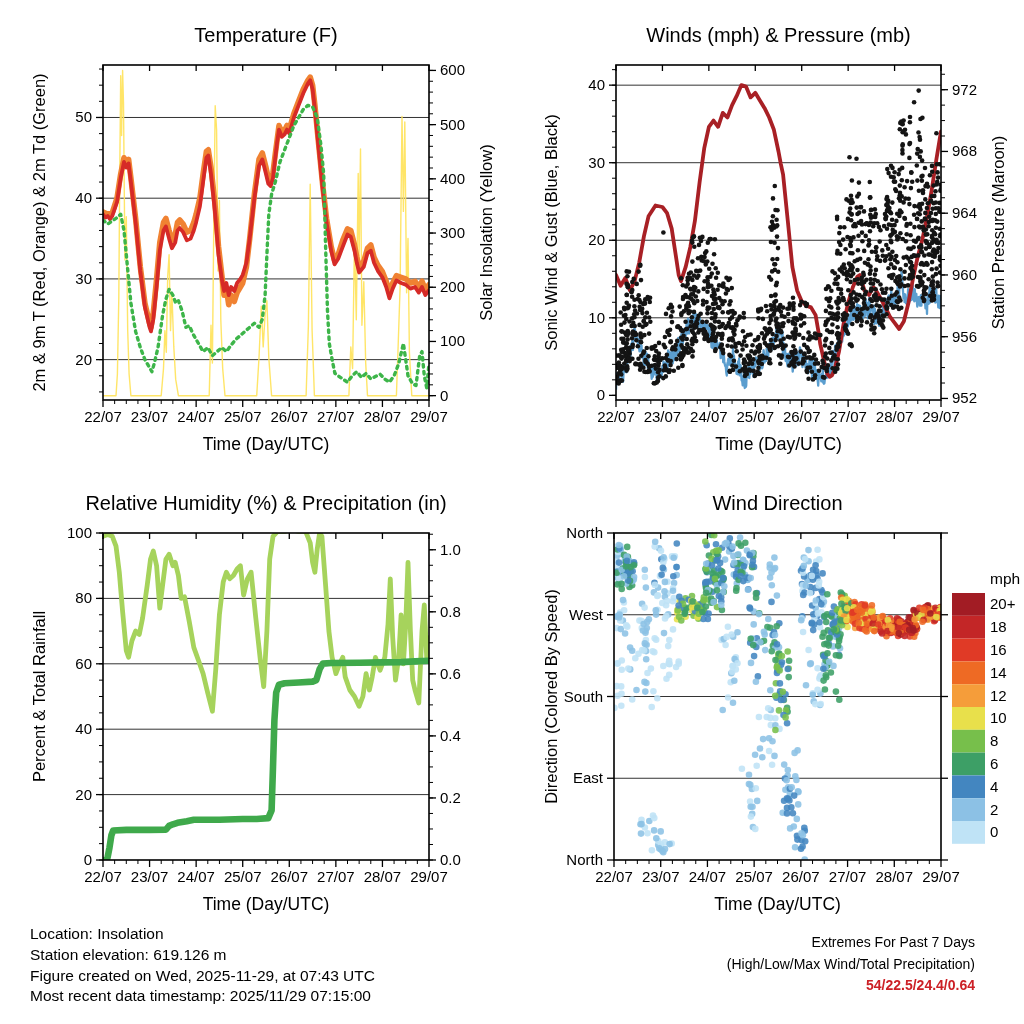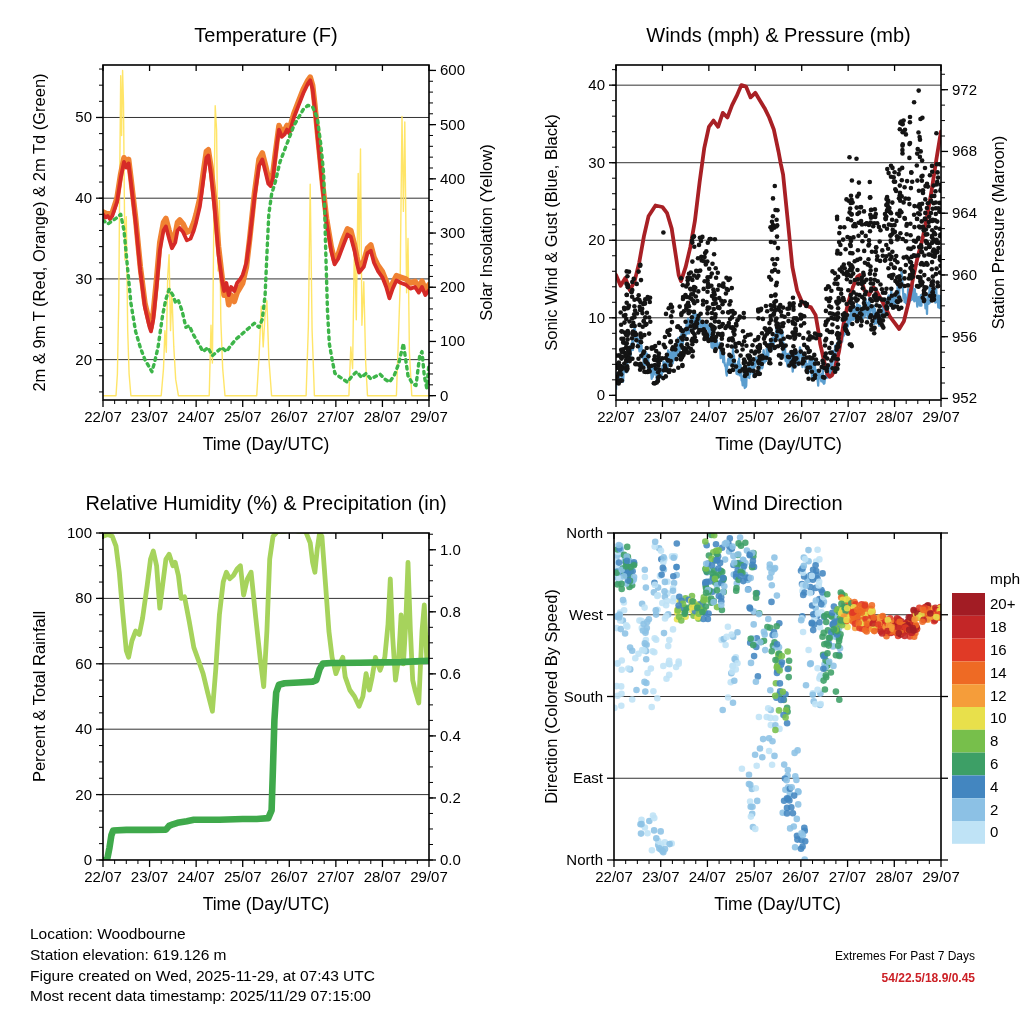--- a/index.html
+++ b/index.html
@@ -1,21 +1,21 @@
 <!DOCTYPE html>
 <html><head>
 <meta charset="utf-8">
 <style>
   html,body{margin:0;padding:0;background:#fff;}
   #stage{position:relative;width:1024px;height:1024px;background:#ffffff;overflow:hidden;
          font-family:"Liberation Sans","DejaVu Sans",sans-serif;color:#000;}
   svg.panel{position:absolute;display:block;}
   #p1{left:0;top:0;} #p2{left:512px;top:0;} #p3{left:0;top:480px;} #p4{left:512px;top:480px;}
   .footer-left{position:absolute;left:30px;top:924px;font-size:15.5px;line-height:20.8px;color:#000;}
-  .footer-right{position:absolute;right:49px;top:932px;font-size:12px;line-height:21.5px;text-align:right;color:#000;margin-top:14px;}
+  .footer-right{position:absolute;right:49px;top:932px;font-size:14px;line-height:21.5px;text-align:right;color:#000;}
   .footer-right .vals{font-weight:bold;}
 </style>
 </head>
 <body>
 
 <div id="stage">
   <svg id="p1" class="panel" width="512" height="480" viewBox="0 0 512 480">
       <defs>
         <clipPath id="cp-p1">
           <rect x="103" y="65" width="326" height="335"></rect>
@@ -3134,23 +3134,24 @@
         <rect x="440" y="295.4" width="33" height="22.8" fill="#4386c0"></rect>
         <text x="478" y="311.8" text-anchor="start" font-size="15px" fill="#000" font-family="&quot;Liberation Sans&quot;,&quot;DejaVu Sans&quot;,sans-serif">4</text>
         <rect x="440" y="318.2" width="33" height="22.8" fill="#8cc1e5"></rect>
         <text x="478" y="334.6" text-anchor="start" font-size="15px" fill="#000" font-family="&quot;Liberation Sans&quot;,&quot;DejaVu Sans&quot;,sans-serif">2</text>
         <rect x="440" y="341.0" width="33" height="22.8" fill="#bfe3f6"></rect>
         <text x="478" y="357.4" text-anchor="start" font-size="15px" fill="#000" font-family="&quot;Liberation Sans&quot;,&quot;DejaVu Sans&quot;,sans-serif">0</text>
       </g>
     </svg>
 
   <div class="footer-left">
-    <div>Location: Woodbourne</div>
+    <div>Location: Insolation</div>
     <div>Station elevation: 619.126 m</div>
     <div>Figure created on Wed, 2025-11-29, at 07:43 UTC</div>
     <div>Most recent data timestamp: 2025/11/29 07:15:00</div>
   </div>
 
   <div class="footer-right">
     <div>Extremes For Past 7 Days</div>
-    <div class="vals" style="color: rgb(204, 32, 38);">54/22.5/18.9/0.45</div>
+    <div>(High/Low/Max Wind/Total Precipitation)</div>
+    <div class="vals" style="color: rgb(204, 32, 38);">54/22.5/24.4/0.64</div>
   </div>
 </div>
 
 </body></html>

